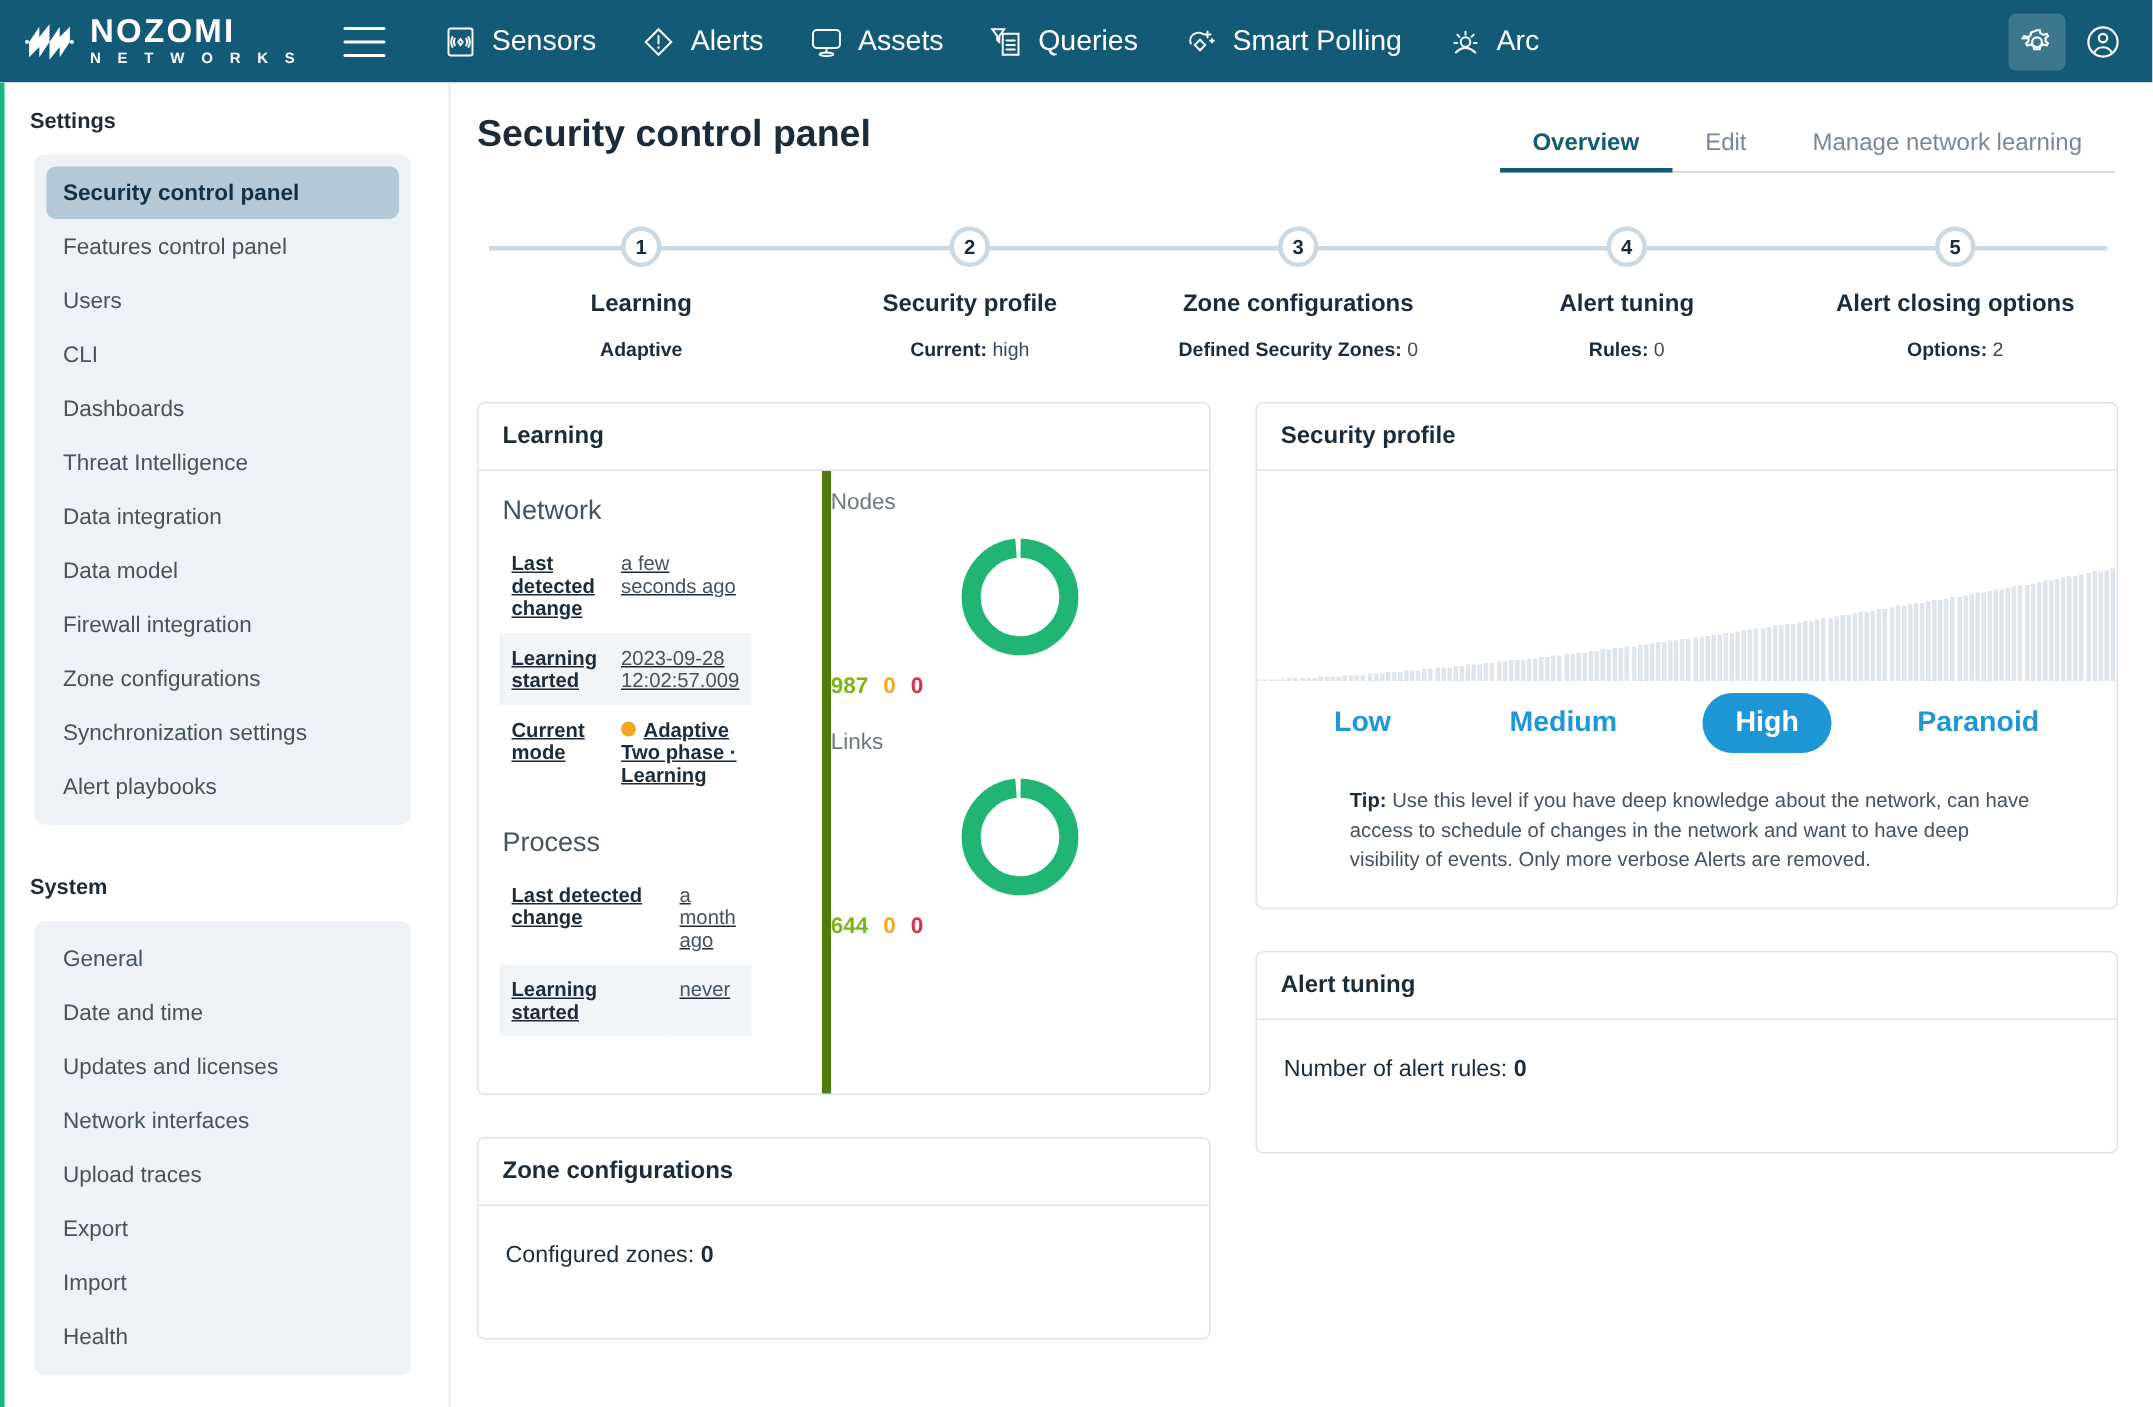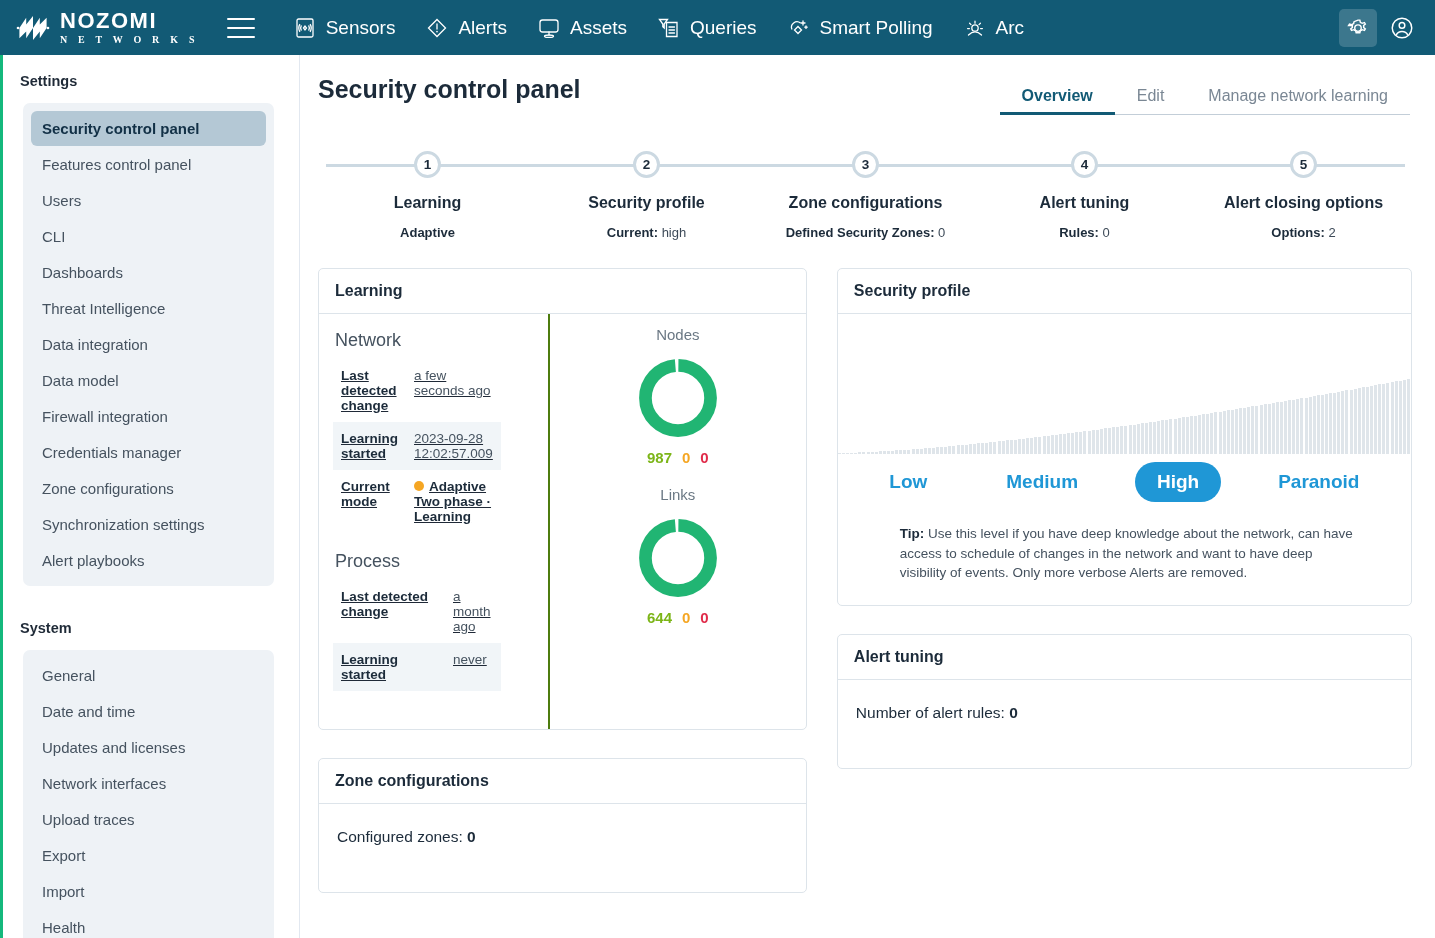--- a/index.html
+++ b/index.html
@@ -18,21 +18,21 @@
     padding: 0 12px 0 16px;
     position: relative;
   }
   .logo-wrap { display: flex; align-items: center; gap: 10px; }
   .logo-mark { width: 34px; height: 34px; flex: none; }
   .logo-text { display: flex; flex-direction: column; line-height: 1; }
   .logo-text .l1 {
     color: #fff; font-size: 22px; font-weight: bold; letter-spacing: 1.5px;
   }
   .logo-text .l2 {
-    color: #fff; font-size: 10px; font-weight: bold; letter-spacing: 4.2px; margin-top: 3px; font-family: Liberation Serif, serif;
+    color: #fff; font-size: 10px; font-weight: bold; letter-spacing: 4.2px; margin-top: 3px;
   }
   .hamburger {
     margin-left: 28px; width: 28px; height: 20px;
     display: flex; flex-direction: column; justify-content: space-between;
     cursor: pointer;
   }
   .hamburger i { display: block; height: 2px; background: #ffffff; border-radius: 1px; }
   .navitems { display: flex; align-items: center; margin-left: 26px; gap: 6px; }
   .navitem {
     display: flex; align-items: center; gap: 9px;
@@ -125,22 +125,22 @@
   }
   .card-head {
     padding: 13px 16px; font-size: 16px; font-weight: bold; color: #1c2b3a;
     border-bottom: 1px solid #dde4ea;
   }
   .card-body { padding: 16px; }
   
   .learning-body { display: flex; padding: 0; gap: 39px; }
   .learning-left { flex: 1; padding: 16px 8px 20px 14px; }
   .learning-right {
-    width: 258px; flex: none; border-left: 2px solid #4d7c0f;
-    padding: 12px 0 16px 0; text-align: center;
+    width: 258px; flex: none; border-left: 6px solid #4d7c0f;
+    padding: 12px 0 16px 0; 
   }
   .sub-head {
     font-size: 18px; color: #45525f; padding: 0 0 8px 2px; font-weight: normal;
   }
   .kv-table { width: 100%; border-collapse: collapse; margin-bottom: 18px; text-decoration: underline; }
   .kv-table td { padding: 9px 8px; font-size: 13.5px; vertical-align: top; }
   .kv-table td.k { font-weight: bold; color: #1c2b3a; width: 112px; }
   .kv-table td.v { color: #45525f; }
   .kv-table tr.alt { background: #f1f5f8; }
   .dot-orange {
@@ -282,21 +282,20 @@
     <div class="side-group">
       <div class="side-item selected">Security control panel</div>
       <div class="side-item">Features control panel</div>
       <div class="side-item">Users</div>
       <div class="side-item">CLI</div>
       <div class="side-item">Dashboards</div>
       <div class="side-item">Threat Intelligence</div>
       <div class="side-item">Data integration</div>
       <div class="side-item">Data model</div>
       <div class="side-item">Firewall integration</div>
-      <div class="side-item">Credentials manager</div>
       <div class="side-item">Zone configurations</div>
       <div class="side-item">Synchronization settings</div>
       <div class="side-item">Alert playbooks</div>
     </div>
     <div class="side-spacer"></div>
     <div class="side-section-title">System</div>
     <div class="side-group">
       <div class="side-item">General</div>
       <div class="side-item">Date and time</div>
       <div class="side-item">Updates and licenses</div>

